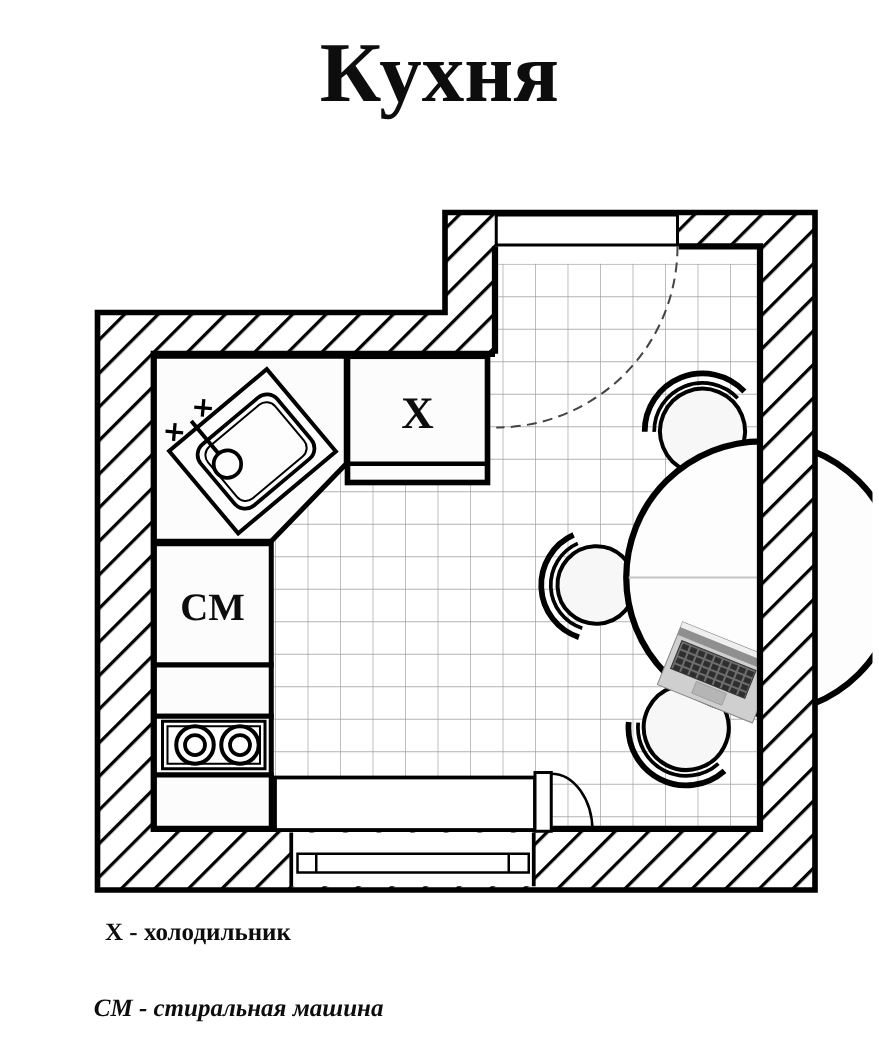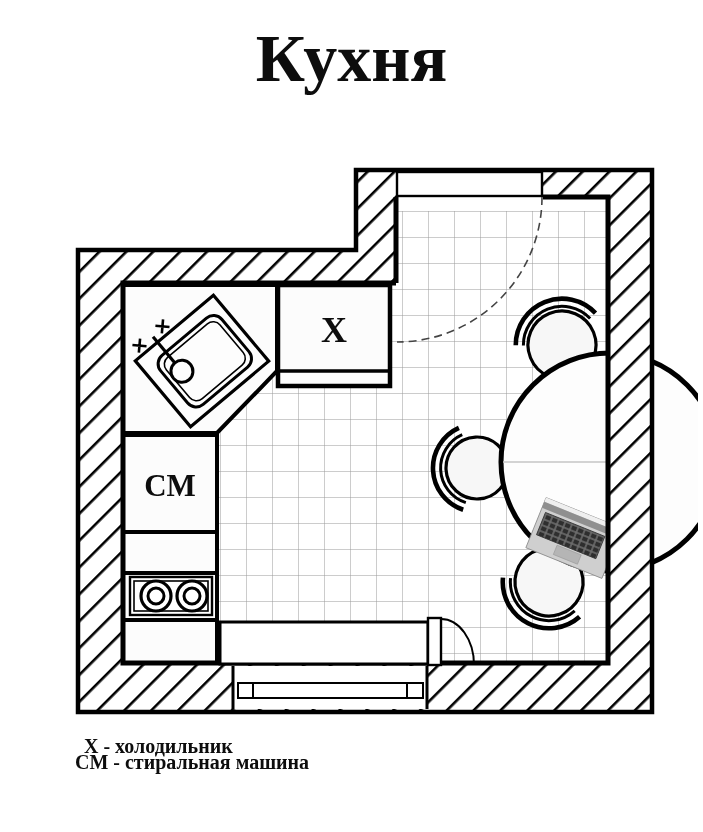--- a/index.html
+++ b/index.html
@@ -7,21 +7,21 @@
     position:relative;width:698px;height:832px;background:#ffffff;
     font-family:"Liberation Serif","DejaVu Serif",serif;overflow:hidden;
   }
   .plan-title{
     position:absolute;top:24px;left:0;width:703px;text-align:center;
     font-size:68px;font-weight:bold;color:#0d0d0d;letter-spacing:0px;line-height:1;
   }
   .legend{position:absolute;left:0;top:0;width:703px;}
   .legend-line{position:absolute;font-weight:bold;color:#0d0d0d;font-size:20px;white-space:nowrap;}
   .legend-line.l1{left:84px;top:735px;}
-  .legend-line.l2{left:75px;top:751px;}
+  .legend-line.l2{left:75px;top:796px;font-style:italic;}
   svg{position:absolute;left:0;top:0;}
   text.unit-label{font-family:"Liberation Serif","DejaVu Serif",serif;font-weight:bold;fill:#0d0d0d;}
 </style>
 </head>
 <body>
 
 <div class="stage">
 
   <div class="plan-title">Кухня</div>
 

